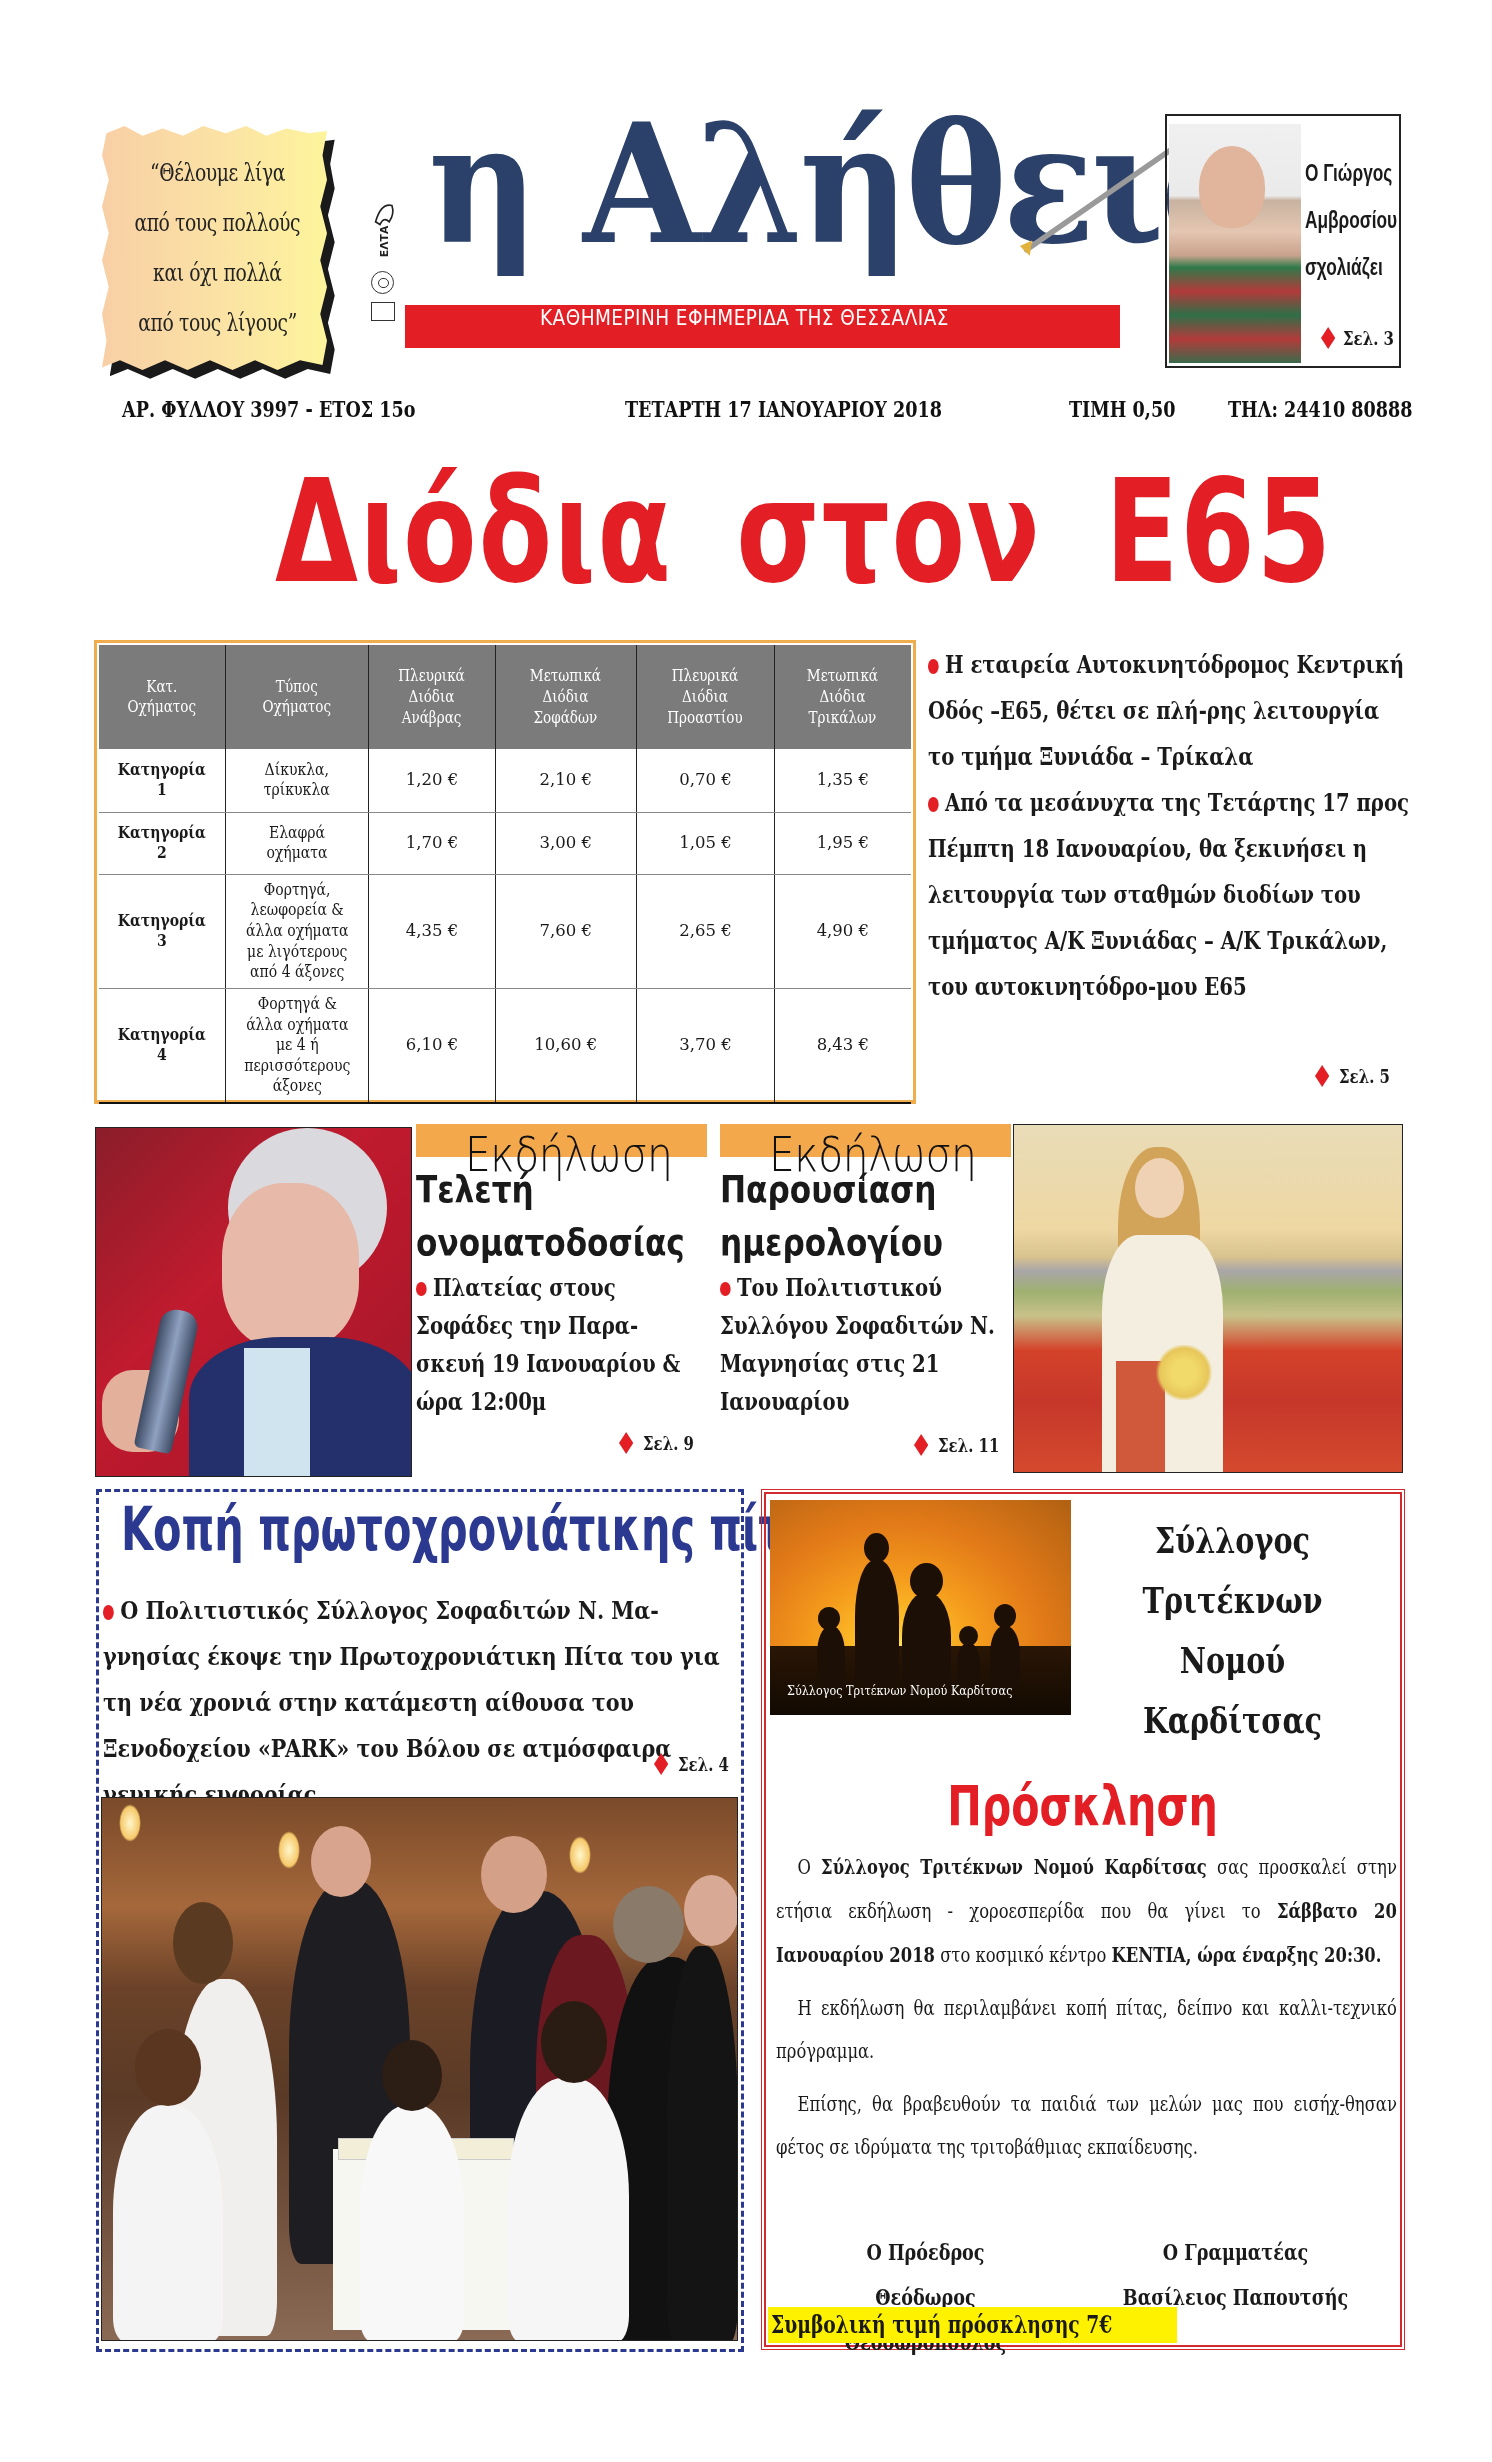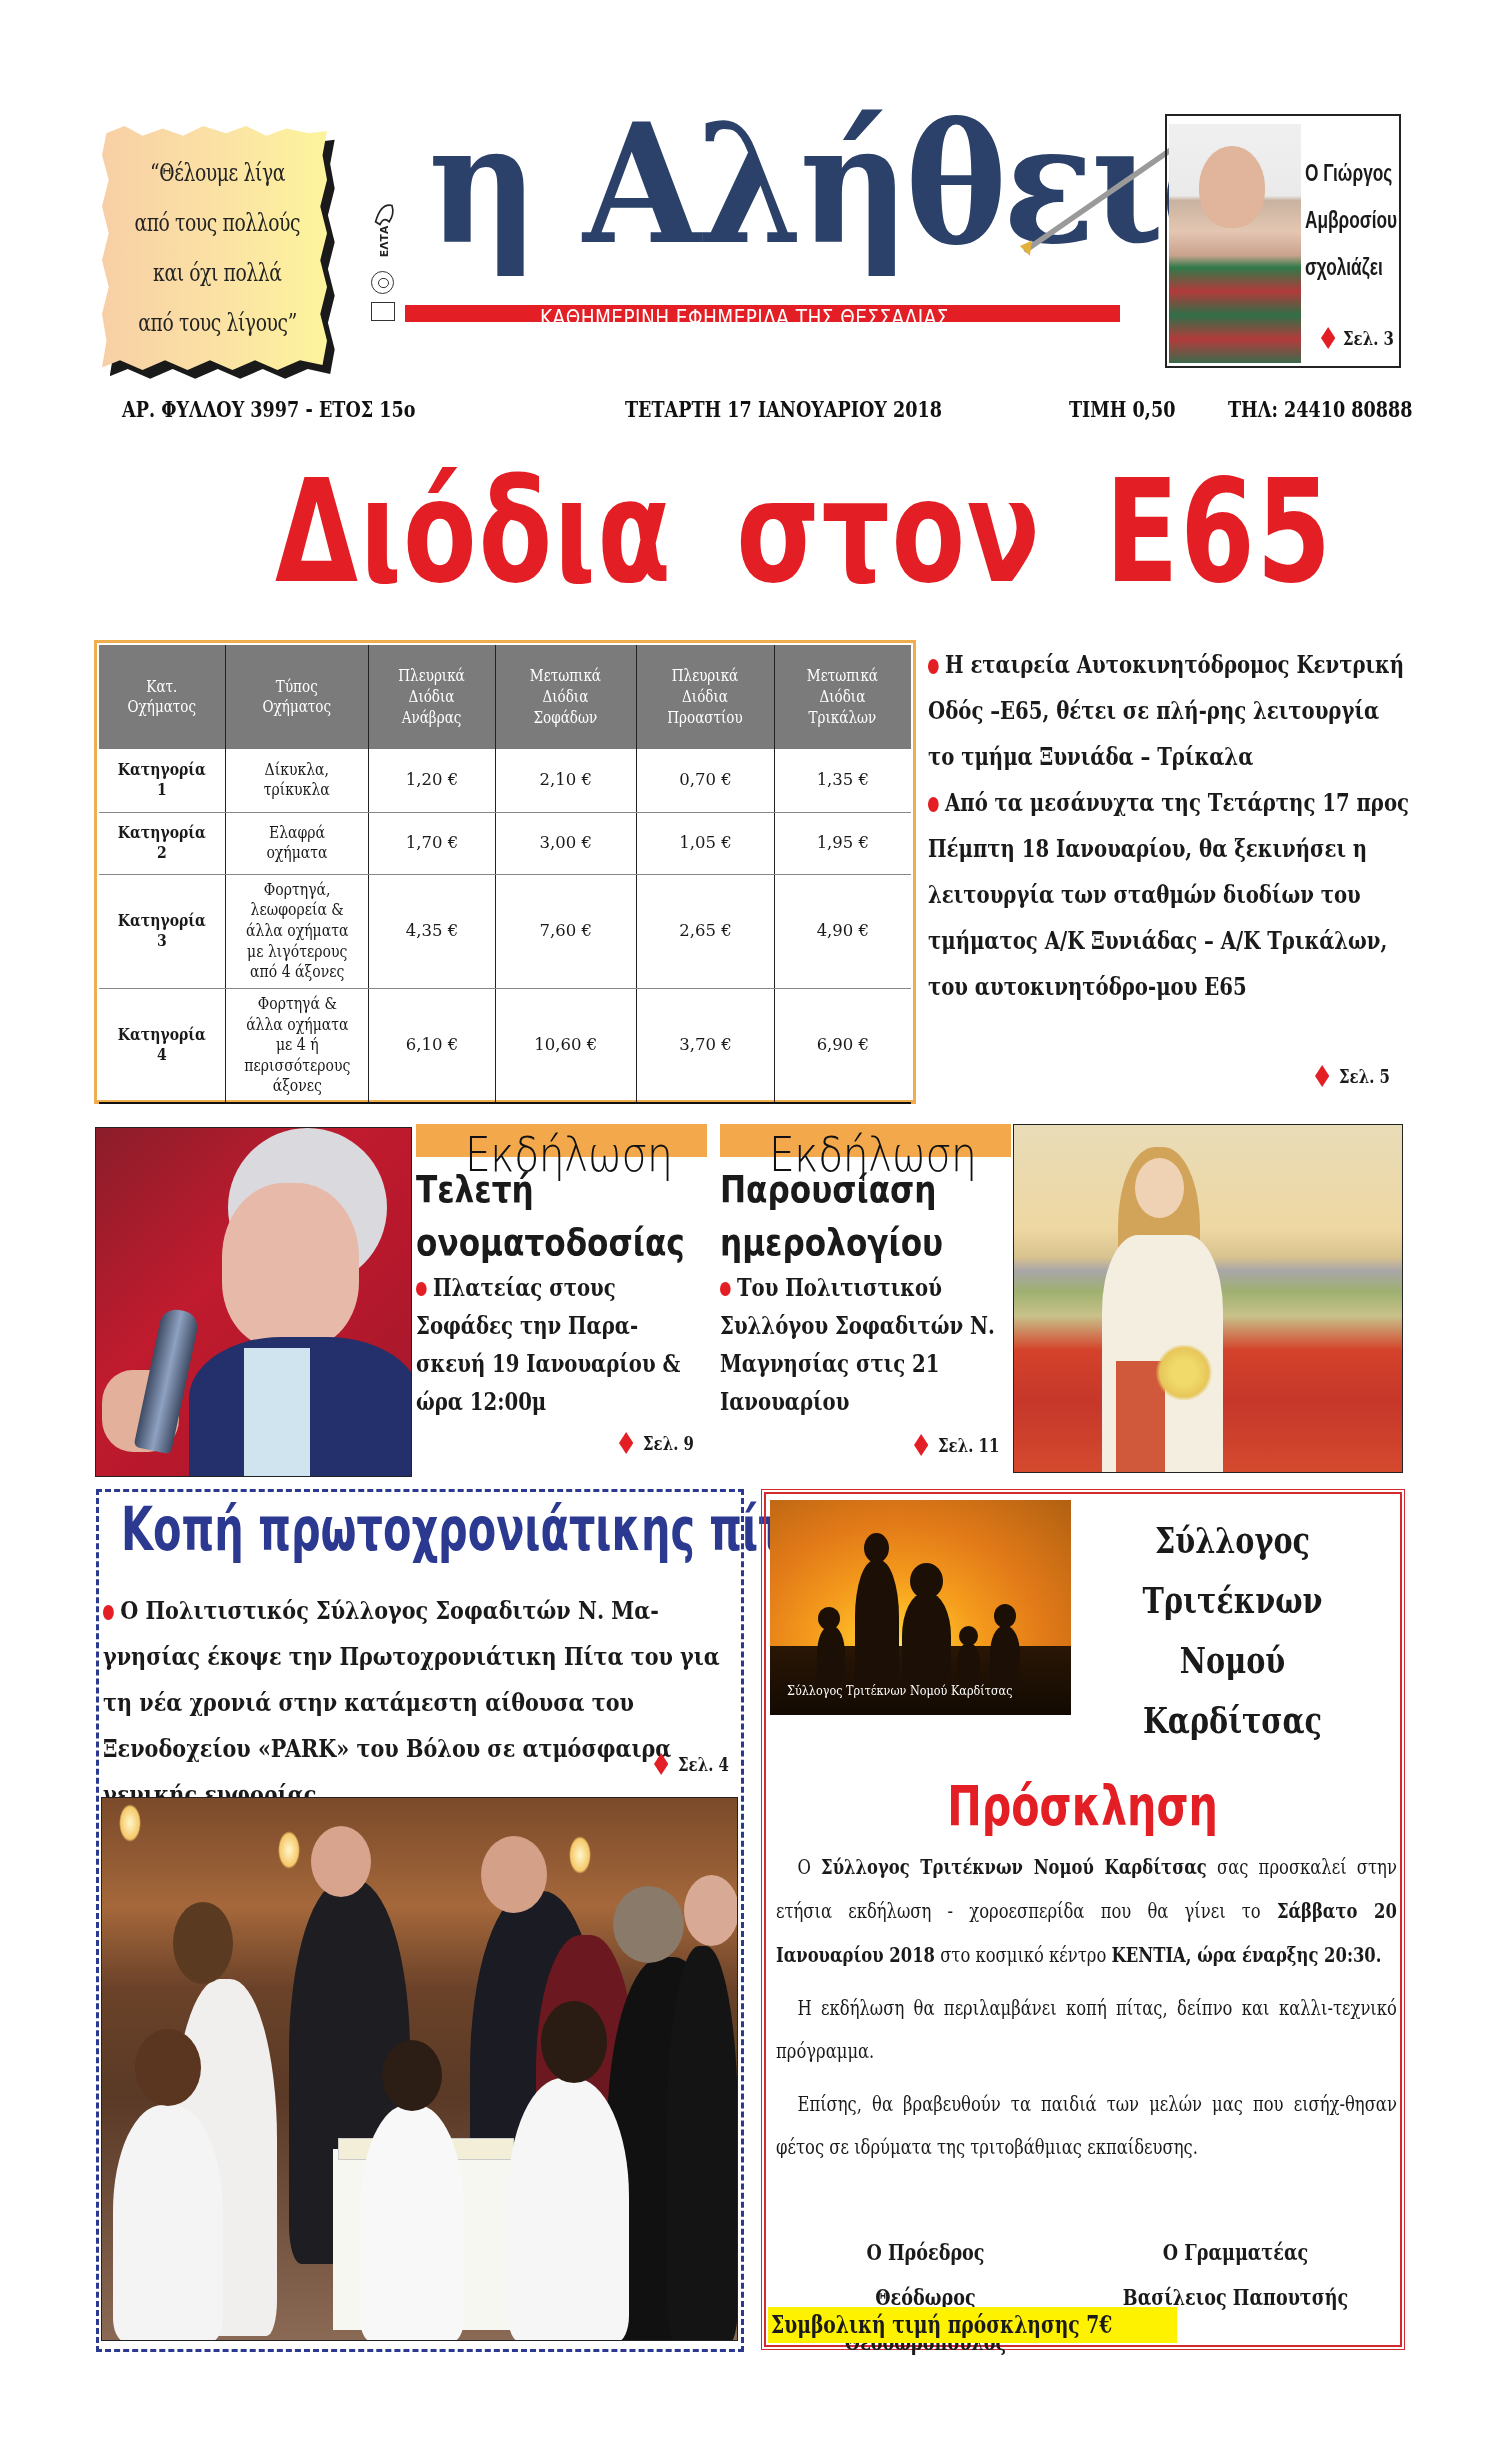--- a/index.html
+++ b/index.html
@@ -20,21 +20,21 @@
   
   .postal { left: 367px; top: 200px; width: 33px; height: 121px; }
   .elta { position:absolute; left: 2.7px; top: 0; width: 27.5px; height: 60px; }
   .seal { position:absolute; left: 4.4px; top: 71px; width: 23px; height: 23px; border: 1.6px solid #333; border-radius: 50%; }
   .seal::after { content:""; position:absolute; left:5.5px; top:5.5px; width:8.8px; height:8.8px; border:1.1px solid #333; border-radius:50%; }
   .permit { position:absolute; left: 4.4px; top: 102px; width: 24px; height: 19px; border: 1.1px solid #333; }
 
   
   .masthead-title { left: 428px; top: 102px; font-family: "DejaVu Serif", serif; font-weight: bold; color: #2b4169; font-size: 165px; line-height: 1; letter-spacing: -4.4px; transform: scaleX(0.92); transform-origin: left top; white-space: nowrap; }
   .pen { left: 977px; top: 148px; width: 198px; height: 110px; }
-  .tagline-bar { left: 405px; top: 305px; width: 715px; height: 17px; background: #e31e24; }
+  .tagline-bar { left: 405px; top: 305px; width: 715px; height: 43px; background: #e31e24; }
   .tagline { position:absolute; left: 135px; top: 1.1px; color:#fff; font-family:"DejaVu Sans", sans-serif; font-size: 21px; letter-spacing: 0.5px; transform: scaleX(0.88); transform-origin:left top; white-space:nowrap; }
 
   
   .columnist { left: 1165px; top: 114px; width: 236px; height: 254px; border: 2.2px solid #222; padding-left: 11px; }
   .columnist-photo { position:absolute; left: 2.2px; top: 7.7px; width: 132px; height: 239px;
     background: linear-gradient(180deg,#f0f0f0 0%,#eaeaea 30%,#c8b3a0 32%,#e4c6b2 45%,#c9a28c 55%,#2f7a4a 60%,#b23a3a 70%,#2f6f48 80%,#b33b3b 90%,#3c6a4c 100%); }
   .columnist-photo .head { position:absolute; left: 30px; top: 22px; width: 66px; height: 82px; background:#e0b59b; border-radius: 50% 50% 45% 45%; }
   .columnist-name { position:absolute; left: 138px; top: 33px; width: 93px; font-family:"Liberation Sans", sans-serif; font-weight:bold; font-size: 24px; line-height: 47px; transform: scaleX(0.72); transform-origin:left top; white-space:nowrap; }
   .columnist-ref { position:absolute; left: 154px; top: 211px; display:flex; align-items:center; gap: 7.7px; }
 
@@ -218,21 +218,21 @@
         <td>7,60 €</td>
         <td>2,65 €</td>
         <td>4,90 €</td>
       </tr>
       <tr style="height:115px">
         <td class="cat"><span class="cell"><span>Κατηγορία</span><br><span>4</span></span></td>
         <td><span class="cell"><span>Φορτηγά &amp;</span><br><span>άλλα οχήματα</span><br><span>με 4 ή</span><br><span>περισσότερους</span><br><span>άξονες</span></span></td>
         <td>6,10 €</td>
         <td>10,60 €</td>
         <td>3,70 €</td>
-        <td>6,90 €</td>
+        <td>8,43 €</td>
       </tr>
     </tbody>
   </table>
 </div>
 
 <div class="abs toll-story">
   <div class="story-p"><span class="bullet"></span><span>Η εταιρεία Αυτοκινητόδρομος Κεντρική Οδός –Ε65, θέτει σε πλή-ρης λειτουργία το τμήμα Ξυνιάδα – Τρίκαλα</span></div>
   <div class="story-p"><span class="bullet"></span><span>Από τα μεσάνυχτα της Τετάρτης 17 προς Πέμπτη 18 Ιανουαρίου, θα ξεκινήσει η λειτουργία των σταθμών διοδίων του τμήματος Α/Κ Ξυνιάδας – Α/Κ Τρικάλων, του αυτοκινητόδρο-μου Ε65</span></div>
 </div>
 <div class="abs" style="left:1315px; top:1065px; display:flex; align-items:center; gap:10px;">

